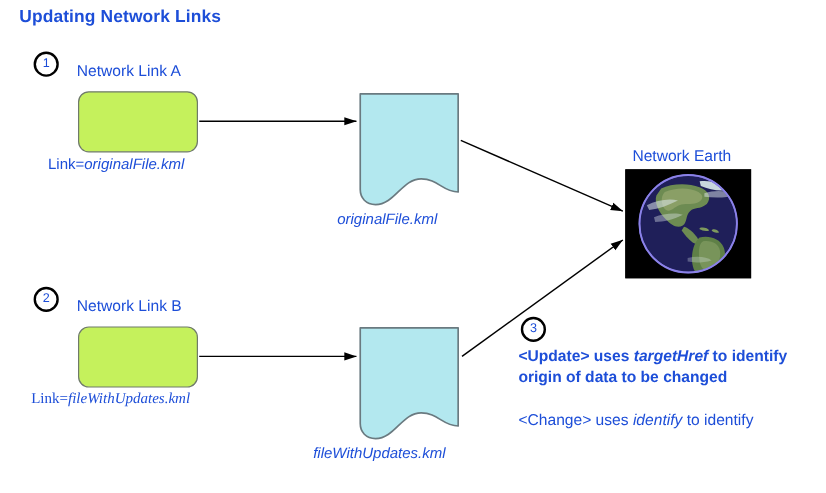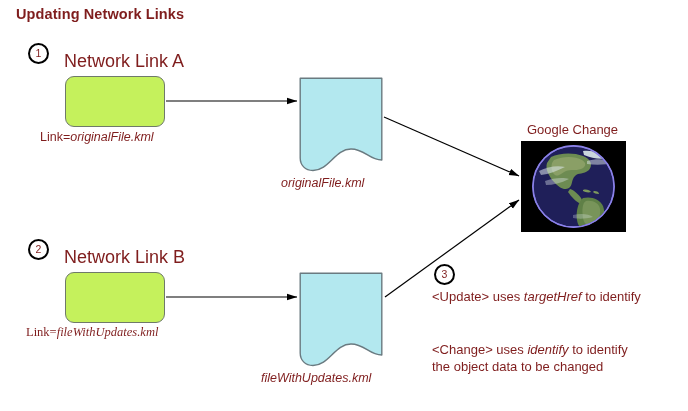--- a/index.html
+++ b/index.html
@@ -7,21 +7,21 @@
     padding: 0;
     background: #ffffff;
   }
   #canvas {
     position: relative;
     width: 688px;
     height: 411px;
     background: #ffffff;
     overflow: hidden;
     font-family: "Liberation Sans", sans-serif;
-    color: #7f1d1d;
+    color: #1d4ed8;
   }
   .abs { position: absolute; }
 
   
   .title {
     left: 16px;
     top: 6px;
     font-size: 14.5px;
     font-weight: bold;
     letter-spacing: 0.1px;
@@ -39,21 +39,21 @@
     align-items: center;
     justify-content: center;
     font-size: 10.5px;
     font-weight: normal;
     line-height: 1;
     background: #fff;
   }
 
   
   .label {
-    font-size: 18px;
+    font-size: 13px;
     white-space: nowrap;
   }
   .label-sm {
     font-size: 12.5px;
     white-space: nowrap;
   }
   .ital { font-style: italic; text-align: right; }
 
   
   .green-box {
@@ -157,21 +157,21 @@
   </div>
 
   <div class="abs doc-shape" style="left:299px; top:272px;">
     <svg viewBox="0 0 84 95" width="84" height="95" xmlns="http://www.w3.org/2000/svg">
       <path d="M1.2,1.2 L82.8,1.2 L82.8,83 C70,83 66,72 52,72 C36,72 30,93.5 14,93.5 C6,93.5 1.2,88 1.2,81 Z" fill="#b3e8ef" stroke="#6a7a80" stroke-width="1.4" stroke-linejoin="round"></path>
     </svg>
   </div>
 
   <div class="abs label-sm ital" style="left:261px; top:371px;">fileWithUpdates.kml</div>
 
-  <div class="abs ge-title" style="left:527px; top:122px;">Google Change</div>
+  <div class="abs ge-title" style="left:527px; top:122px;">Network Earth</div>
 
   <div class="abs ge-tile" style="left:521px; top:141px;">
     <svg viewBox="0 0 105 91" width="105" height="91" xmlns="http://www.w3.org/2000/svg">
       <defs>
         <clipPath id="globeclip">
           <circle cx="52.5" cy="45.5" r="40"></circle>
         </clipPath>
       </defs>
       <rect x="0" y="0" width="105" height="91" fill="#000000"></rect>
       <circle cx="52.5" cy="45.5" r="41.2" fill="#6f63d8"></circle>
@@ -201,26 +201,26 @@
         <path d="M52,74 C60,72 68,73 72,76 C65,78 57,78 52,77 Z" fill="#dfe7ec" opacity="0.30"></path>
       </g>
       <circle cx="52.5" cy="45.5" r="40.6" fill="none" stroke="#8b82e8" stroke-width="1.6"></circle>
     </svg>
   </div>
 
   <div class="abs step-marker" style="left:434px; top:264px;">
     <span>3</span>
   </div>
 
-  <div class="abs note" style="left:432px; top:288px;">
+  <div class="abs note" style="left:432px; top:288px;font-weight:bold;">
     <div>
       <span>&lt;Update&gt; uses </span><span class="ital">targetHref</span><span> to identify</span>
     </div>
+    <div>origin of data to be changed</div>
   </div>
 
   <div class="abs note" style="left:432px; top:341px;">
     <div>
       <span>&lt;Change&gt; uses </span><span class="ital">identify</span><span> to identify</span>
     </div>
-    <div>the object data to be changed</div>
   </div>
 
 </div>
 
 </body></html>

